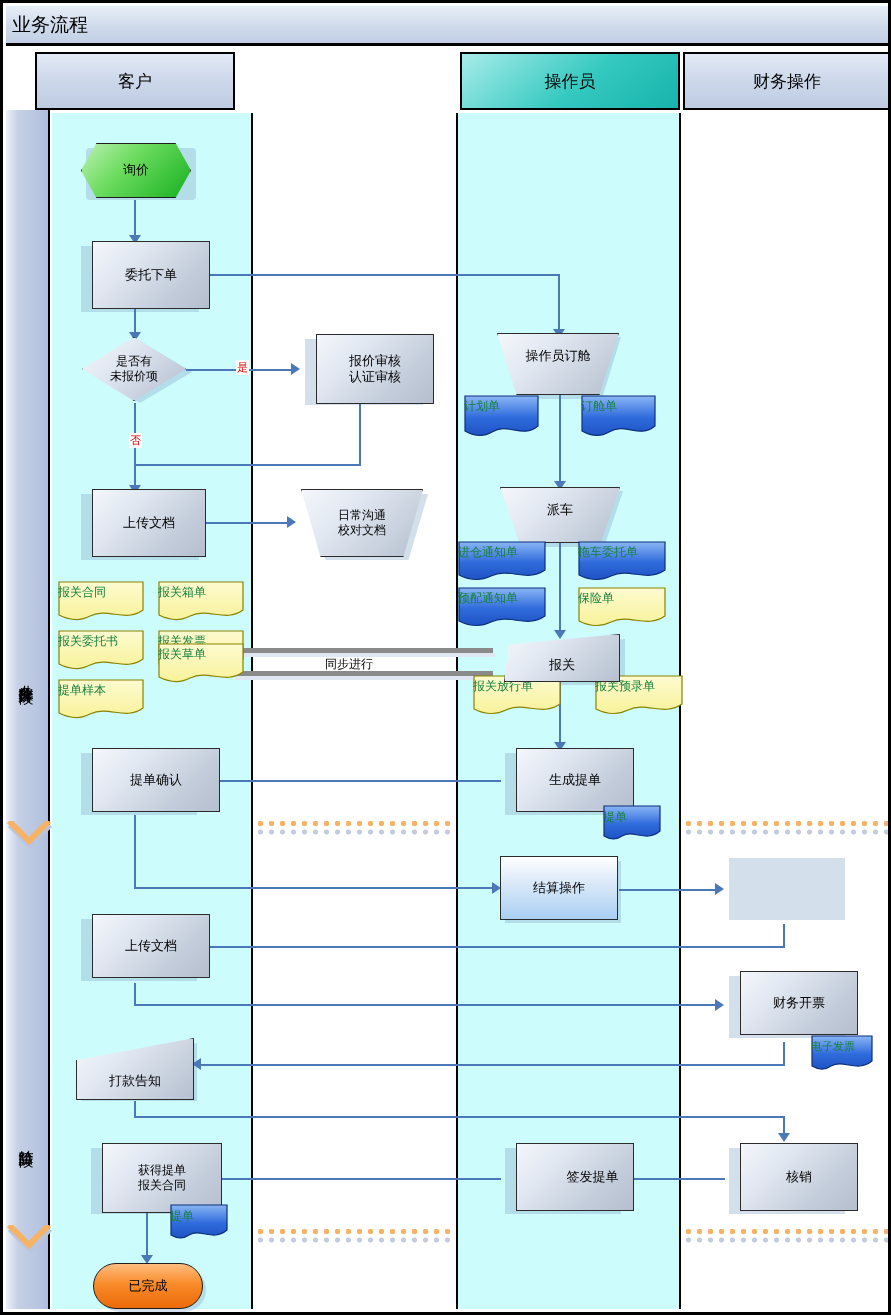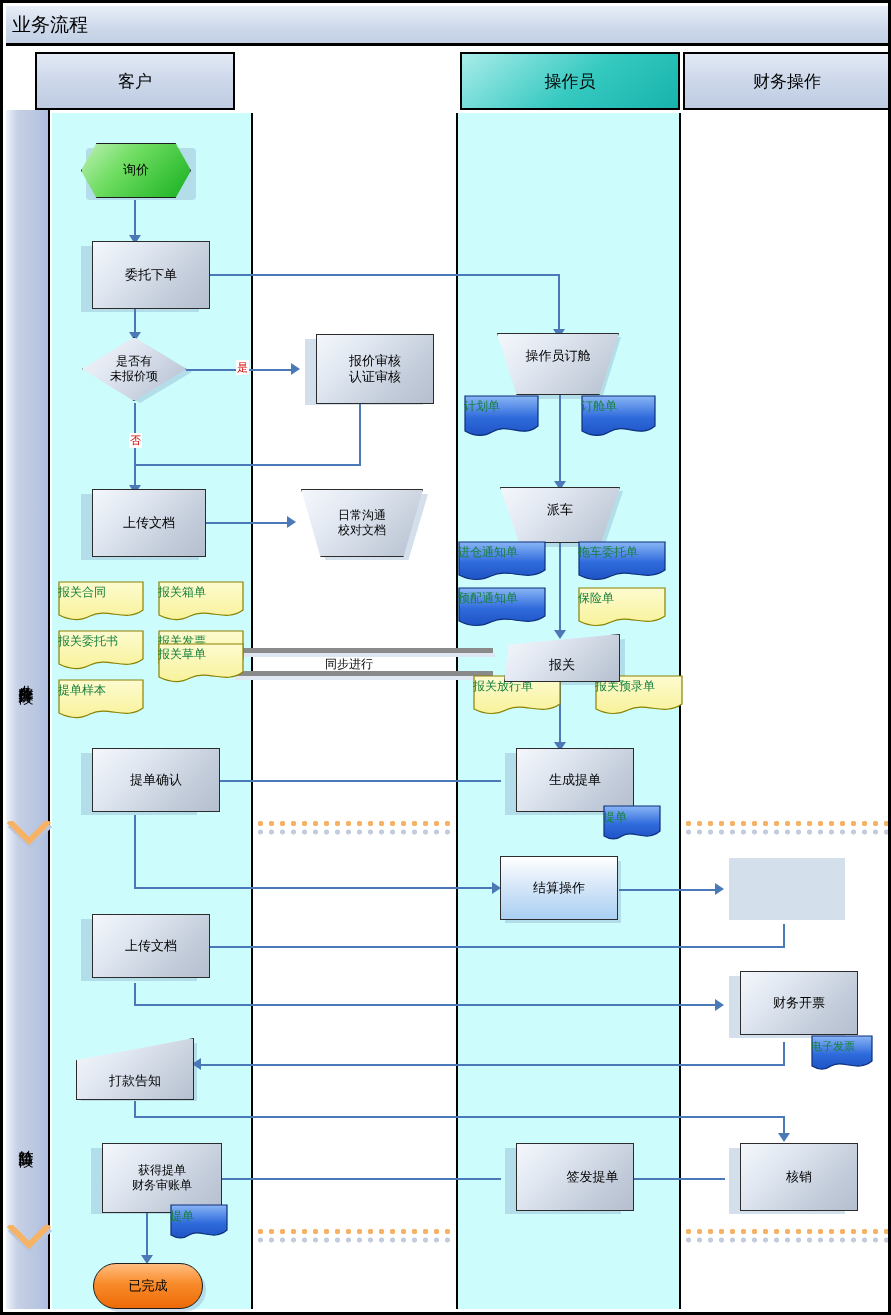--- a/index.html
+++ b/index.html
@@ -371,21 +371,21 @@
     <div class="lbl" style="top:4px;font-size:11px;">电子发票</div></div>
 
   <div class="shadow" style="left:78px;top:1040px;width:116px;height:58px;clip-path:polygon(0 36%,100% 0,100% 100%,0 100%);"></div>
   <div class="node skew2" style="left:73px;top:1035px;width:118px;height:62px;align-items:flex-end;padding-bottom:10px;">
     <span>打款告知</span>
     </div>
 
   <div class="shadow" style="left:88px;top:1145px;width:116px;height:66px;"></div>
   <div class="node proc" style="left:83px;top:1140px;width:120px;height:70px;font-size:12px;">
     <span style="white-space:pre-line;">获得提单
-财务审账单</span>
+报关合同</span>
     </div>
   <div class="docsh" style="left:167px;top:1201px;width:58px;height:38px;z-index:10;">
     <svg width="58" height="38" viewBox="0 0 58 38">
         <path d="M1,1 H57 V26 C43,38 31,24 19,31 C12,36 6,34 1,31 Z" fill="url(#gb1)" stroke="#0c2f7a" stroke-width="1.2"></path>
       </svg>
     <div class="lbl" style="top:4px;">提单</div></div>
 
   <div class="shadow" style="left:502px;top:1145px;width:116px;height:66px;"></div>
   <div class="node proc" style="left:497px;top:1140px;width:118px;height:68px;padding-left:35px;">
     <span>签发提单</span>

